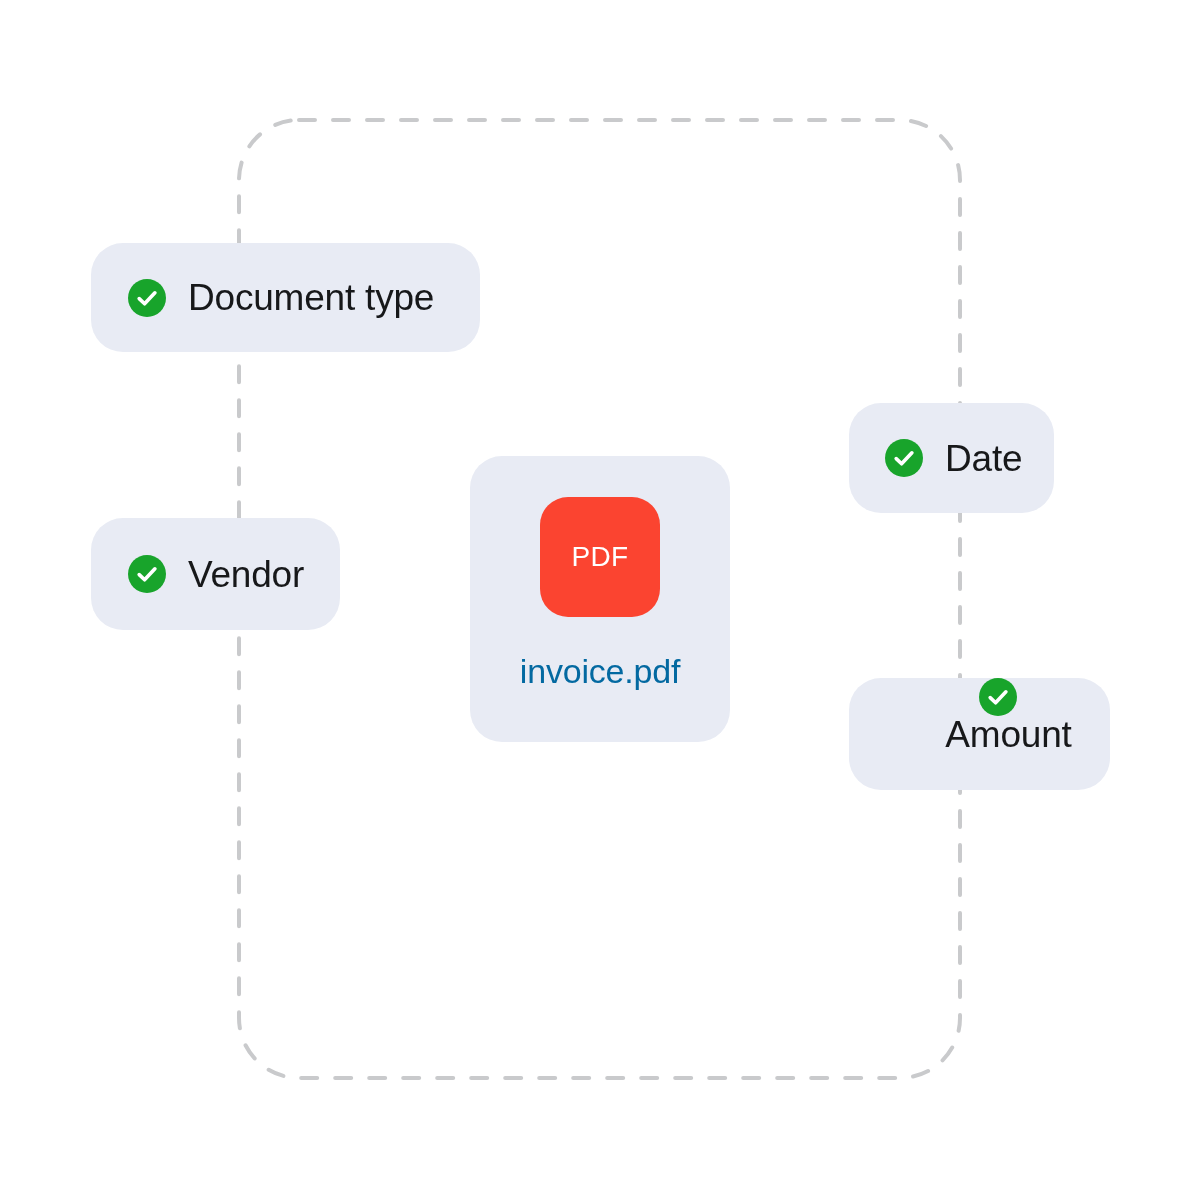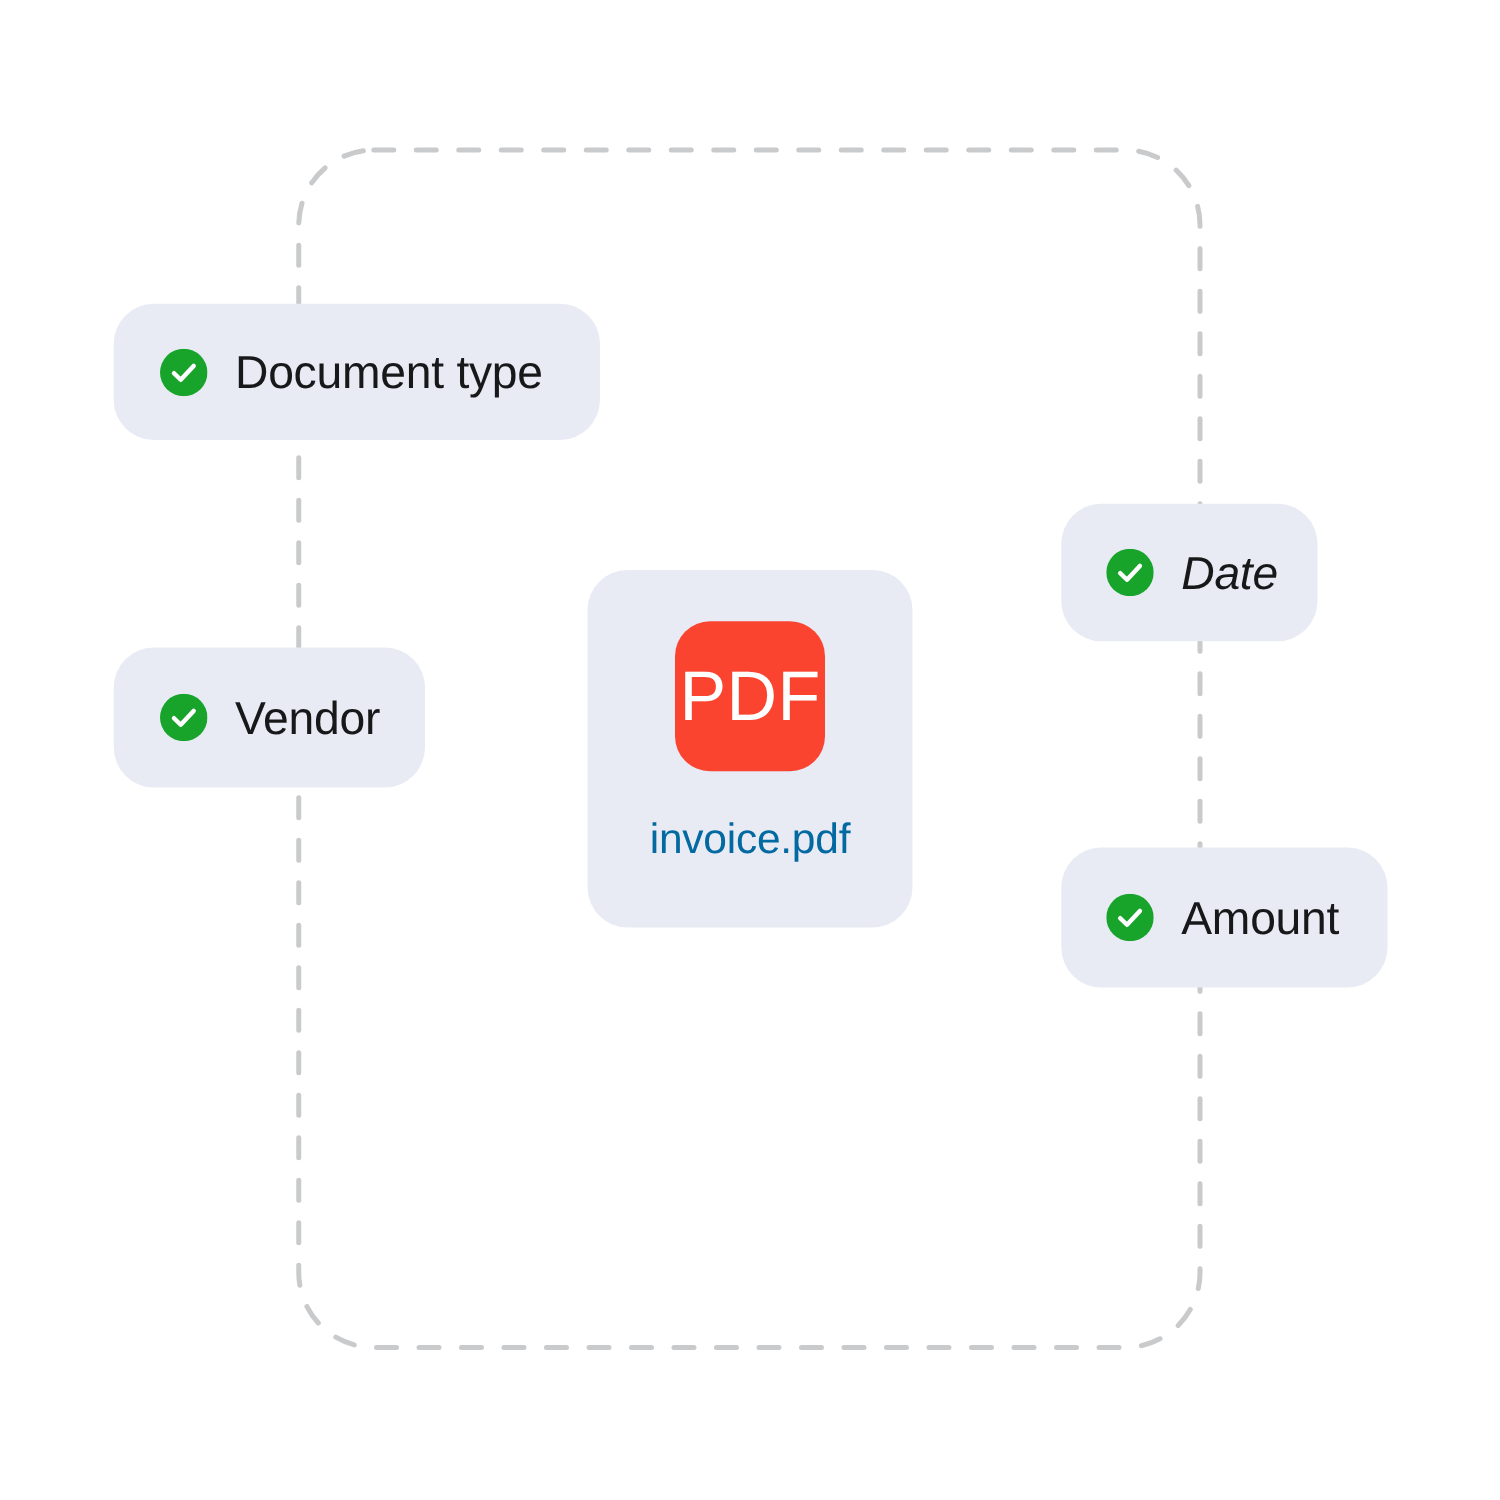--- a/index.html
+++ b/index.html
@@ -61,27 +61,27 @@
 
   #badge-vendor {
     left: 91px;  top: 518px;  width: 249px; height: 112px;
     padding-left: 37px;
   }
   #badge-vendor .badge-label { margin-left: 22px; }
 
   #badge-date {
     left: 849px; top: 403px;  width: 205px; height: 110px;
     padding-left: 36px;
-    font-style: italic;
   }
   #badge-date .badge-label { margin-left: 22px; }
 
   #badge-amount {
     left: 849px; top: 678px;  width: 261px; height: 112px;
     padding-left: 36px;
+    flex-direction: column;
   }
   #badge-amount .badge-label { margin-left: 22px; }
 
   
   #file-card {
     position: absolute;
     left: 470px;
     top: 456px;
     width: 260px;
     height: 286px;
@@ -97,21 +97,21 @@
     width: 120px;
     height: 120px;
     border-radius: 28px;
     background: #FB4430;
     display: flex;
     align-items: center;
     justify-content: center;
   }
   #pdf-icon .pdf-text {
     color: #ffffff;
-    font-size: 56px;
+    font-size: 28px;
     line-height: 1;
     letter-spacing: 0.3px;
     font-weight: 400;
   }
   #file-name {
     margin-top: 37px;
     font-size: 34px;
     line-height: 1;
     letter-spacing: -0.2px;
     color: #0369a1;

